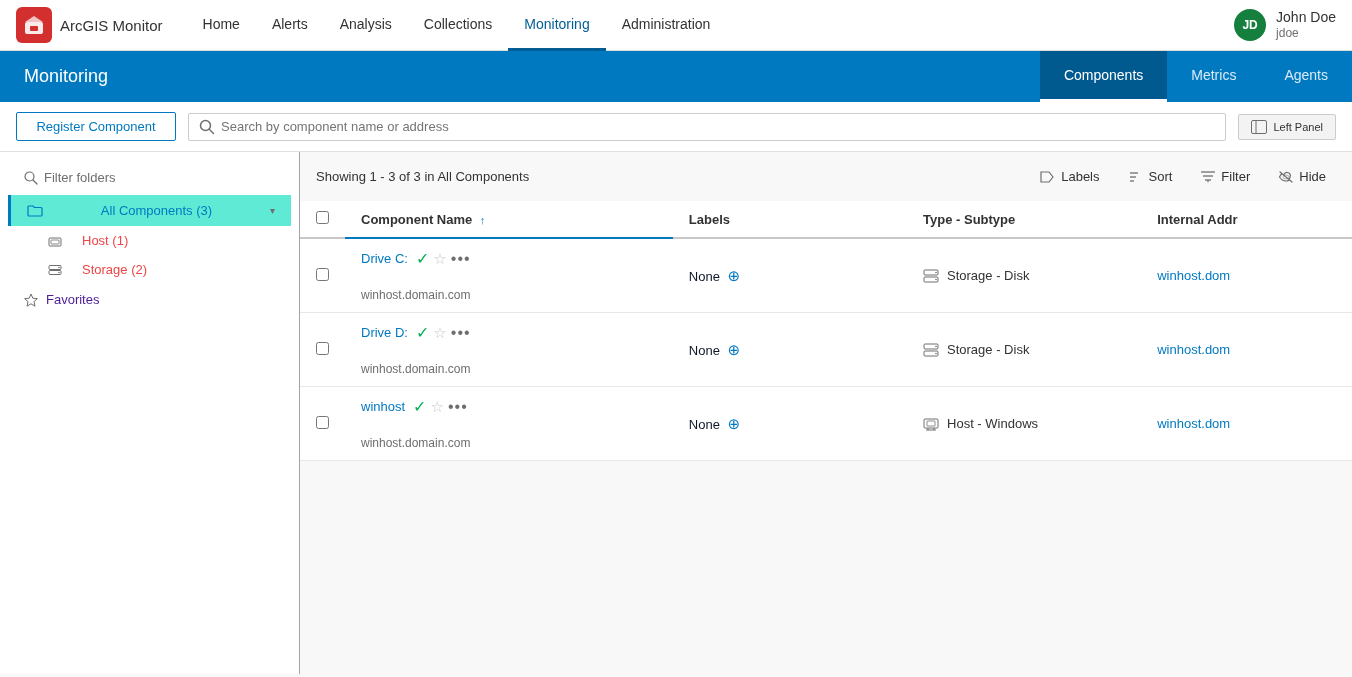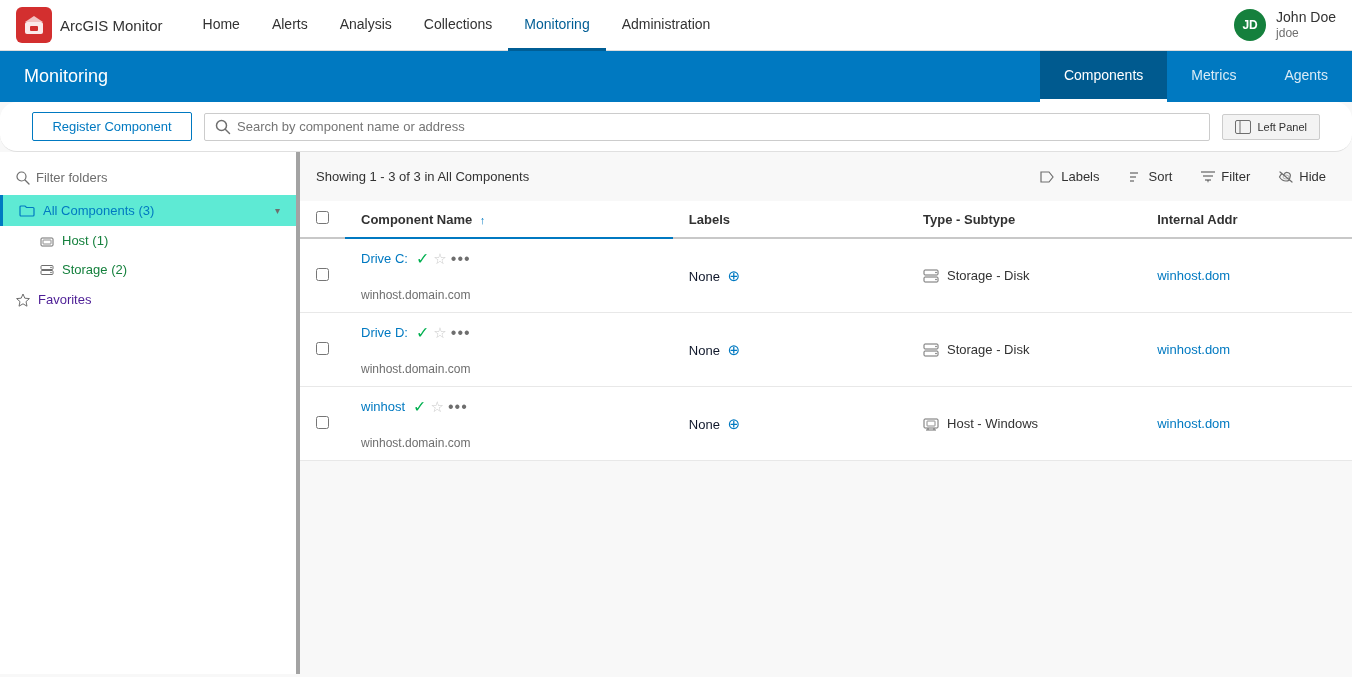--- a/index.html
+++ b/index.html
@@ -51,22 +51,22 @@
     .sub-header-tabs { display: flex; height: 100%; }
     .sub-tab {
       padding: 0 24px; height: 51px; display: flex; align-items: center;
       color: rgba(255,255,255,0.85); cursor: pointer; font-size: 14px;
       border-bottom: 3px solid transparent;
     }
     .sub-tab.active { background: #005a8f; color: #fff; border-bottom: 3px solid #fff; }
 
     
     .toolbar-row {
-      display: flex; align-items: center; padding: 10px 32px; background: #fff;
-      border-bottom: 1px solid #e0e0e0; gap: 12px; border-radius: 17px;
+      display: flex; align-items: center; padding: 10px 16px; background: #fff;
+      border-bottom: 1px solid #e0e0e0; gap: 12px;
     }
     .register-btn {
       border: 1.5px solid #0079c1; color: #0079c1; background: #fff;
       padding: 6px 16px; border-radius: 2px; cursor: pointer; font-size: 13px;
       white-space: nowrap; min-width: 160px; text-align: center;
     }
     .search-box {
       display: flex; align-items: center; border: 1px solid #ccc;
       background: #fff; padding: 5px 10px; border-radius: 2px; flex: 1; gap: 6px;
     }
@@ -81,35 +81,35 @@
       border-radius: 2px; cursor: pointer; font-size: 11px; color: #323232;
       white-space: nowrap;
     }
 
     
     .main-layout { display: flex; height: calc(677px - 51px - 51px - 53px); }
 
     
     .sidebar {
       width: 300px; min-width: 300px; background: #fff;
-      border-right: 4px solid #a3a3a3; padding: 12px 0; overflow-y: auto;
+      border-right: 1px solid #a3a3a3; padding: 12px 8px; overflow-y: auto; text-align: center;
     }
     .filter-folders {
       display: flex; align-items: center; gap: 6px; padding: 6px 16px 10px;
       color: #6e6e6e; font-size: 13px;
     }
     .sidebar-item {
       display: flex; align-items: center; gap: 8px;
       padding: 8px 16px; cursor: pointer; font-size: 13px; color: #323232;
       border-left: 3px solid transparent;
     }
     .sidebar-item.active { border-left: 3px solid #0079c1; color: #0079c1; background: #5eead4; }
     .sidebar-sub-item {
-      display: flex; align-items: center; gap: 8px;
-      padding: 7px 16px 7px 40px; cursor: pointer; font-size: 13px; color: #15803d;
+      display: flex; align-items: center; gap: 20px;
+      padding: 7px 16px 7px 40px; cursor: pointer; font-size: 13px; color: #ef4444;
     }
     .sidebar-item-label { flex: 1; }
     .chevron { font-size: 10px; color: #6e6e6e; }
     .favorites-item {
       display: flex; align-items: center; gap: 8px;
       padding: 8px 16px; cursor: pointer; font-size: 13px; color: #4c1d95;
     }
 
     
     .content-area { flex: 1; background: #f8f8f8; overflow: auto; padding: 0; }

